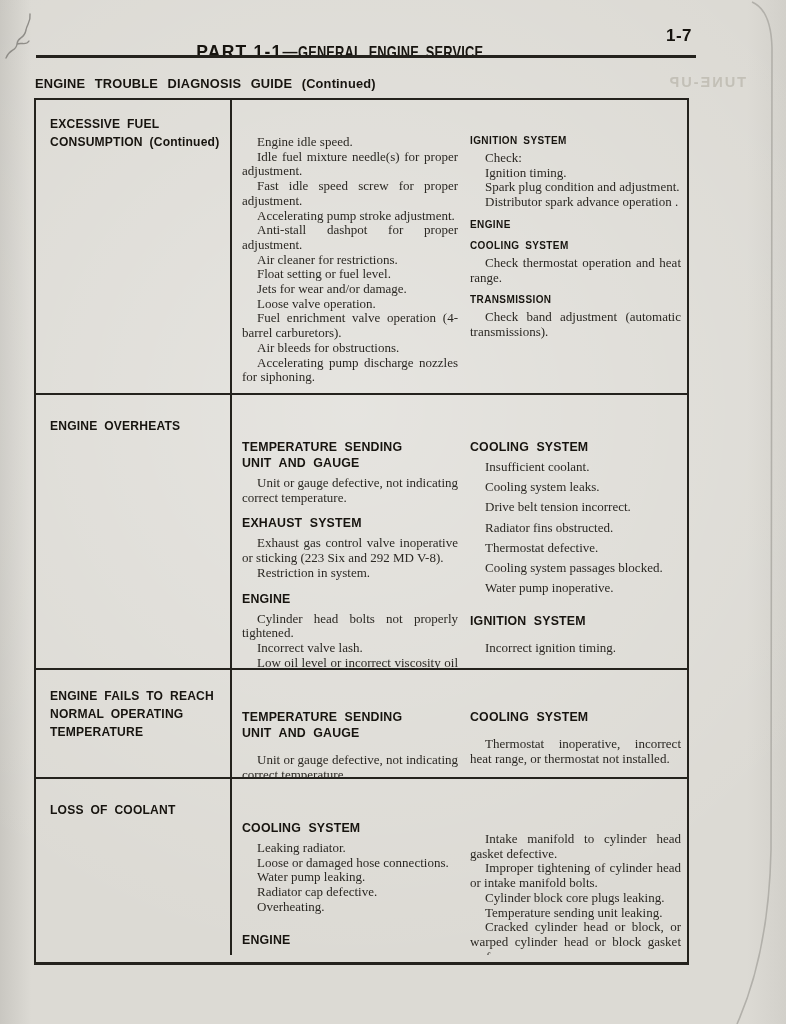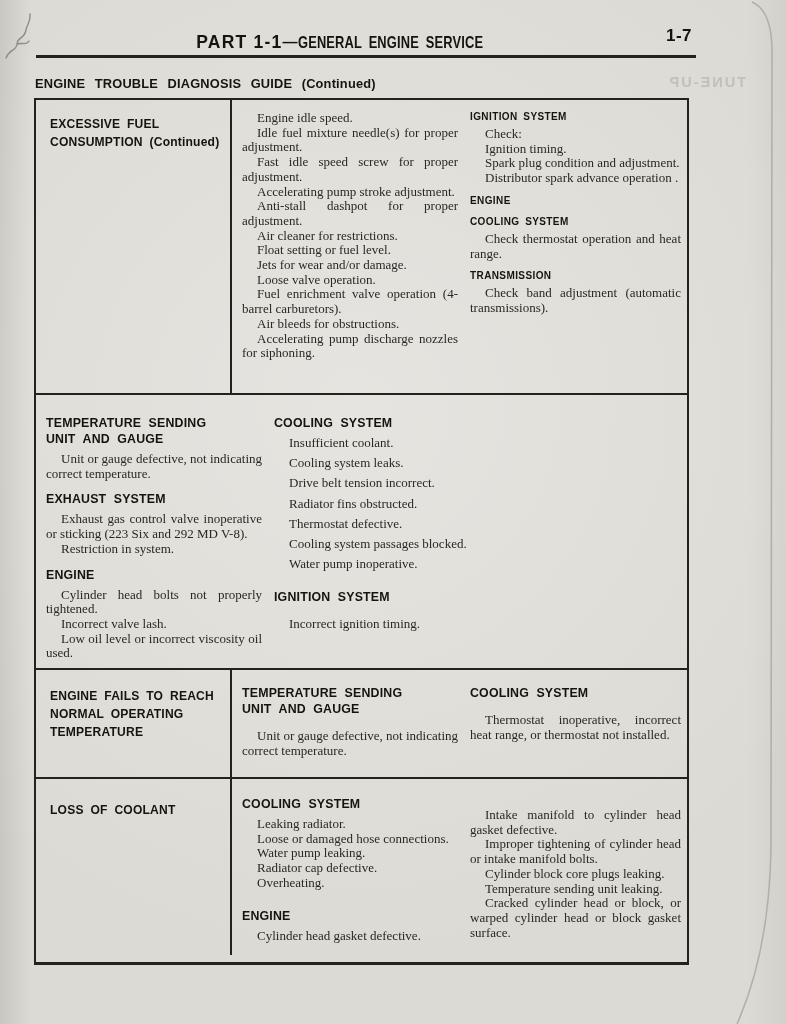--- a/index.html
+++ b/index.html
@@ -11,21 +11,21 @@
     font-family:"Liberation Serif","DejaVu Serif",serif;
     background:
       radial-gradient(130% 100% at 45% 40%, rgba(255,255,255,.28) 0%, rgba(255,255,255,0) 55%),
       linear-gradient(90deg, var(--paper-edge) 0%, var(--paper) 4%, var(--paper) 95%, #d2d0ca 100%),
       var(--paper);
     color:var(--ink);
     position:relative;
   }
   .artifacts{position:absolute;inset:0;pointer-events:none;}
   
-  .hdr-line{position:absolute;top:32px;left:36px;width:660px;text-align:center;white-space:nowrap;
+  .hdr-line{position:absolute;top:42px;left:36px;width:660px;text-align:center;white-space:nowrap;
     font-family:"Liberation Sans","DejaVu Sans",sans-serif;font-weight:bold;color:var(--ink-bold);}
   .hdr-part{font-size:17.5px;letter-spacing:1.2px;}
   .hdr-dash{font-size:15px;position:relative;top:-1px;}
   .hdr-cond{display:inline-block;font-size:16.5px;transform:scaleX(.78);transform-origin:0 50%;
     word-spacing:4px;letter-spacing:.2px;margin-left:1px;}
   .pageno{position:absolute;top:26px;left:652px;width:40px;text-align:right;
     font-family:"Liberation Sans","DejaVu Sans",sans-serif;font-weight:bold;font-size:17px;color:var(--ink-bold);letter-spacing:.5px;}
   .rule{position:absolute;top:55px;left:36px;width:660px;height:3px;background:var(--line);}
   .ghost{position:absolute;top:74px;left:596px;width:150px;text-align:left;
     font-family:"Liberation Sans","DejaVu Sans",sans-serif;font-weight:bold;font-size:14.5px;
@@ -41,21 +41,21 @@
   .row1{height:295px;} .row2{height:275px;} .row3{height:109px;} .row4{height:176px;}
   .cell-left{width:196px;flex:none;border-right:2px solid var(--line);padding:15px 6px 0 14px;}
   .row2 .cell-left,.row4 .cell-left{padding-top:22px;}
   .row3 .cell-left{padding-top:17px;}
   .sym{font-family:"Liberation Sans","DejaVu Sans",sans-serif;font-weight:bold;font-size:13px;line-height:18px;
     color:var(--ink-bold);transform:scaleX(.93);transform-origin:0 0;word-spacing:3.5px;letter-spacing:.2px;white-space:nowrap;}
   .cell-content{flex:1;display:flex;padding:11px 0 0 10px;}
   .row2 .cell-content{padding-top:20px;}
   .row3 .cell-content{padding-top:15px;}
   .row4 .cell-content{padding-top:17px;}
-  .col{flex:none;}
+  .col{flex:none;margin-top:24px;}
   .col.mid{width:216px;margin-right:12px;}
   .col.rgt{width:211px;}
   .col > :first-child{margin-top:0;}
   .para{font-size:13px;line-height:14.7px;text-align:justify;text-indent:15px;color:var(--ink);}
   .para.pl{margin-bottom:5.5px;}
   .para.ptx{margin-top:12px;}
   .h-lg{font-family:"Liberation Sans","DejaVu Sans",sans-serif;font-weight:bold;font-size:13px;line-height:16px;
     color:var(--ink-bold);margin:10px 0 5px;transform:scaleX(.95);transform-origin:0 50%;
     word-spacing:4px;letter-spacing:.2px;white-space:nowrap;}
   .h-lg.mtx{margin-top:17px;}
@@ -106,20 +106,23 @@
           <div class="para">Distributor spark advance operation .</div>
           <div class="h-sm">ENGINE</div>
           <div class="h-sm">COOLING SYSTEM</div>
           <div class="para">Check thermostat operation and heat range.</div>
           <div class="h-sm">TRANSMISSION</div>
           <div class="para">Check band adjustment (automatic transmissions).</div>
         </div>
       </div>
     </div>
     <div class="row row2">
+      <div class="cell-left">
+        <div class="sym">ENGINE OVERHEATS</div>
+      </div>
       <div class="cell-content">
         <div class="col mid">
           <div class="h-lg">TEMPERATURE SENDING<br>UNIT AND GAUGE</div>
           <div class="para">Unit or gauge defective, not indicating correct temperature.</div>
           <div class="h-lg">EXHAUST SYSTEM</div>
           <div class="para">Exhaust gas control valve inoperative or sticking (223 Six and 292 MD V-8).</div>
           <div class="para">Restriction in system.</div>
           <div class="h-lg">ENGINE</div>
           <div class="para">Cylinder head bolts not properly tightened.</div>
           <div class="para">Incorrect valve lash.</div>

